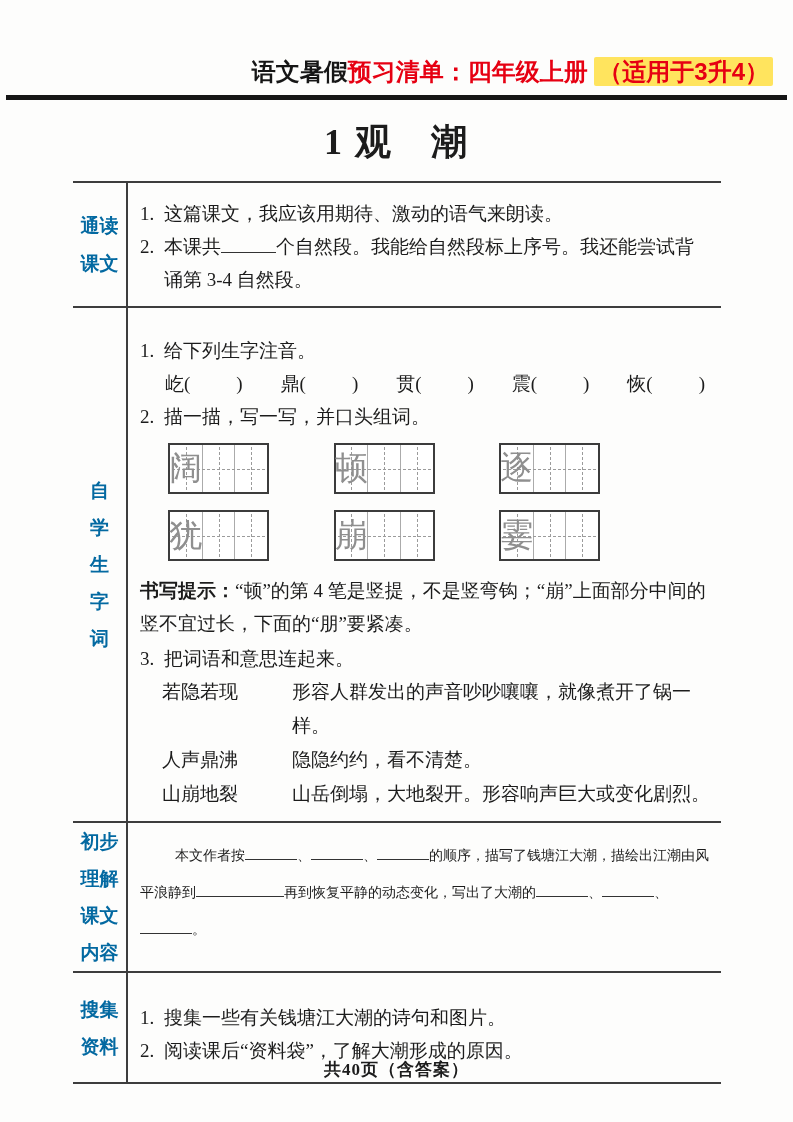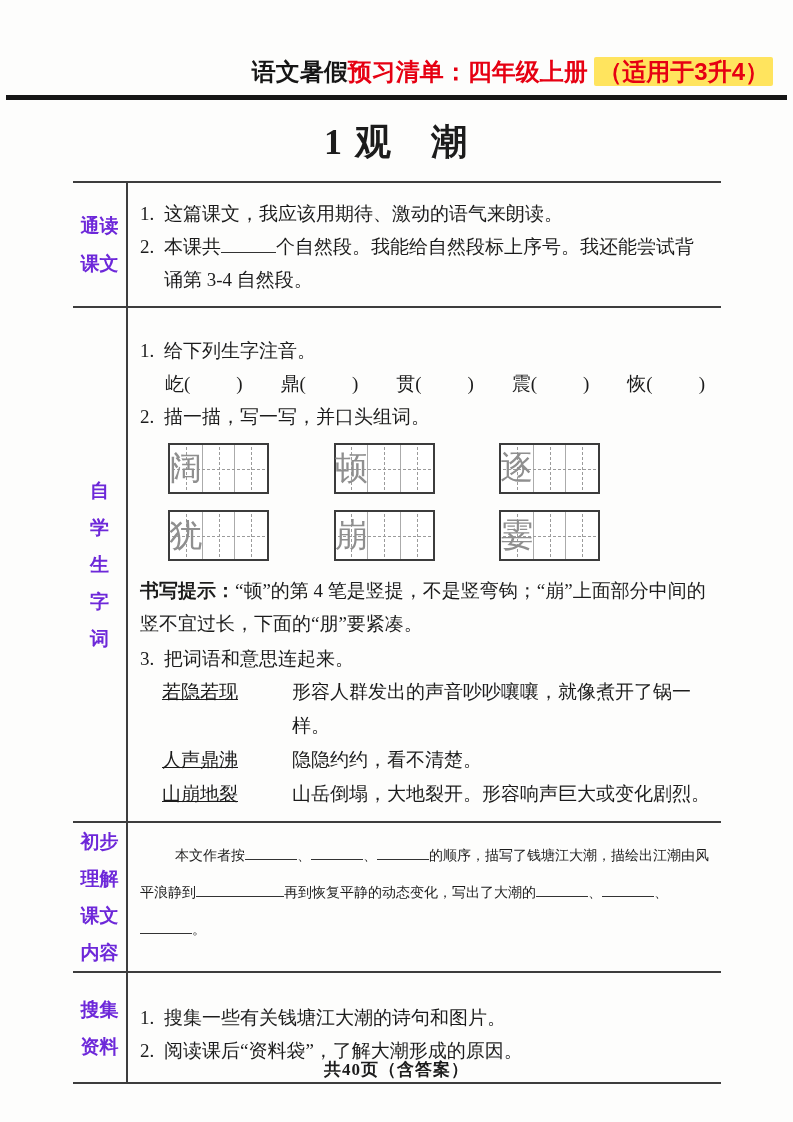--- a/index.html
+++ b/index.html
@@ -20,21 +20,21 @@
   
   .title { position:absolute; top:118px; left:0; width:100%; text-align:center;
            font-size:36px; font-weight:bold; letter-spacing:2px; }
   
   .tbl { position:absolute; top:181px; left:73px; width:648px;
          border-top:2px solid #3d3d3d; }
   .row { display:flex; border-bottom:2px solid #3d3d3d; }
   .lab { width:55px; flex:0 0 55px; border-right:2px solid #3d3d3d;
          display:flex; align-items:center; justify-content:center; text-align:center;
          font-family:"Liberation Sans","DejaVu Sans",sans-serif; font-weight:bold;
-         font-size:19px; line-height:1.95; white-space:pre-line; color:#6d28d9; }
+         font-size:19px; line-height:1.95; white-space:pre-line; color:#0369a1; }
   .cnt { flex:1; padding:14px 10px 10px 12px; font-size:19px; line-height:33px; }
   .row-read  .cnt { min-height:107px; }
   .row-self  .cnt { min-height:473px; padding-top:26px; }
   .row-comp  .cnt { min-height:137px; font-size:14px; line-height:37px; }
   .row-srch  .cnt { min-height:109px; padding-top:28px; }
   .item { padding-left:24px; text-indent:-24px; }
   .item .num { display:inline-block; width:24px; text-indent:0; }
   .blank { display:inline-block; border-bottom:1.5px solid #333; height:1em; vertical-align:baseline; }
   .w50{width:52px;} .w55{width:55px;} .w88{width:88px;}
   
@@ -49,21 +49,21 @@
   .cell + .cell { border-left:1px solid #ababab; }
   .cell::after { content:""; position:absolute; top:2px; bottom:2px; left:50%; border-left:1px dashed #9b9b9b; }
   .trace { position:absolute; inset:0; z-index:2; display:flex; align-items:center; justify-content:center;
            font-size:33px; line-height:1; color:#8f8f8f; }
   
   .tip { margin-top:13px; }
   .tip b { font-family:"Liberation Sans","DejaVu Sans",sans-serif; font-weight:bold; }
   
   .q3 { margin-top:2px; }
   .match-row { display:flex; margin-left:22px; line-height:34px; }
-  .mword { flex:0 0 130px;text-decoration:underline; }
+  .mword { flex:0 0 130px; }
   .mmean { flex:1; }
   
   .comp-p { text-indent:35px; }
   .comp-p .rest { text-indent:0; }
   
   .footer { position:absolute; top:1058px; left:0; width:100%; text-align:center;
             font-size:17px; font-weight:bold; letter-spacing:1px; }
 </style>
 </head>
 <body>

